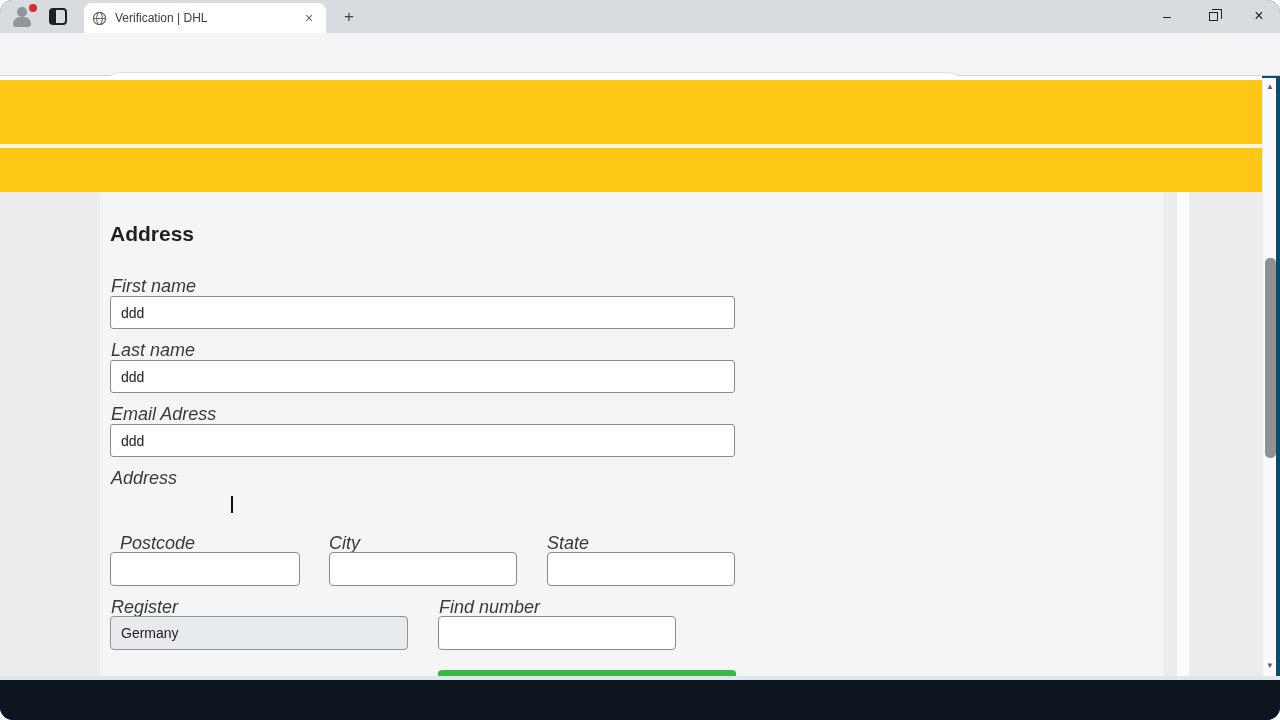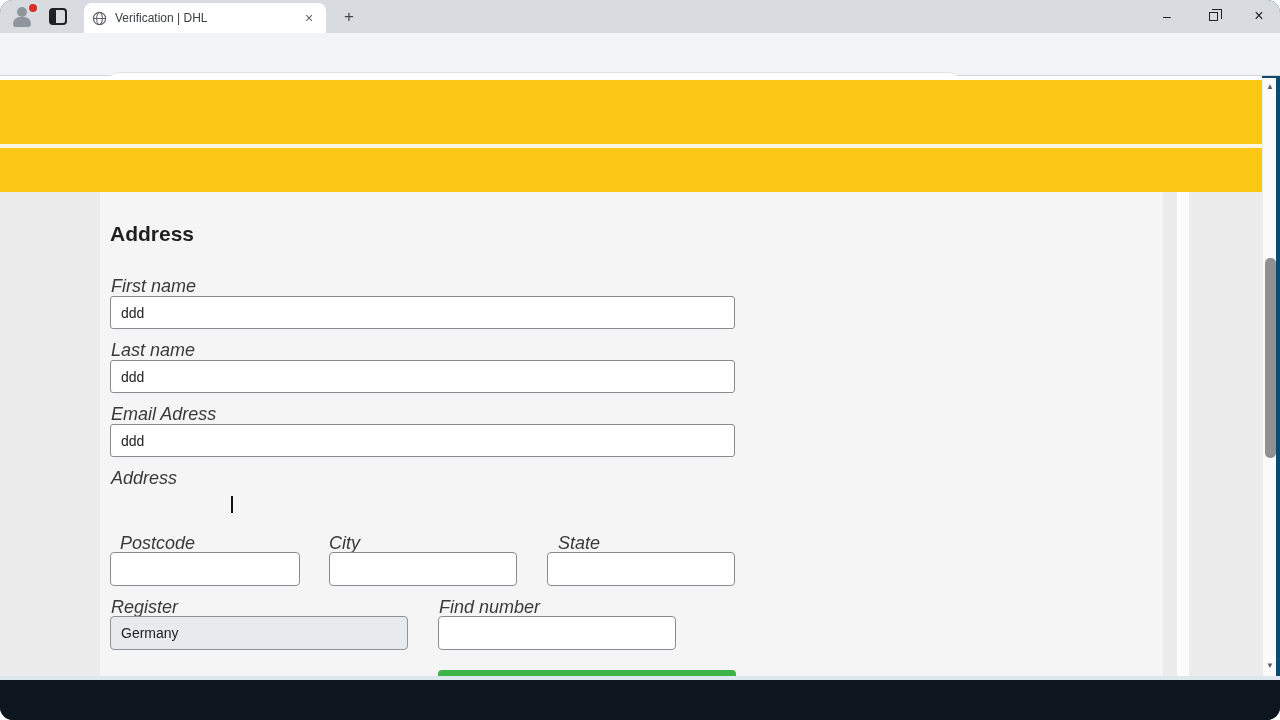--- a/index.html
+++ b/index.html
@@ -185,21 +185,21 @@
       <div class="f-label" style="left:11px; top:212px;">Email Adress</div>
       <input class="f-input" style="left: 10px; top: 232px; width: 625px;" value="ddd">
 
       <div class="f-label" style="left:11px; top:276px;">Address</div>
       <div class="caret"></div>
 
       <div class="f-label" style="left:20px; top:341px;">Postcode</div>
       <input class="f-input small" style="left: 10px; top: 360px; width: 190px;" value="">
       <div class="f-label" style="left:229px; top:341px;">City</div>
       <input class="f-input small" style="left: 229px; top: 360px; width: 188px;" value="">
-      <div class="f-label" style="left:447px; top:341px;margin-left:11px;">State</div>
+      <div class="f-label" style="left:447px; top:341px;">State</div>
       <input class="f-input small" style="left: 447px; top: 360px; width: 188px;" value="">
 
       <div class="f-label" style="left:11px; top:405px;">Register</div>
       <div class="country-box">Germany</div>
       <div class="f-label" style="left:339px; top:405px;">Find number</div>
       <input class="f-input small" style="left: 338px; top: 424px; width: 238px;" value="">
 
       <div class="green-btn"></div>
     </div>
     <div id="right-strip"></div>

